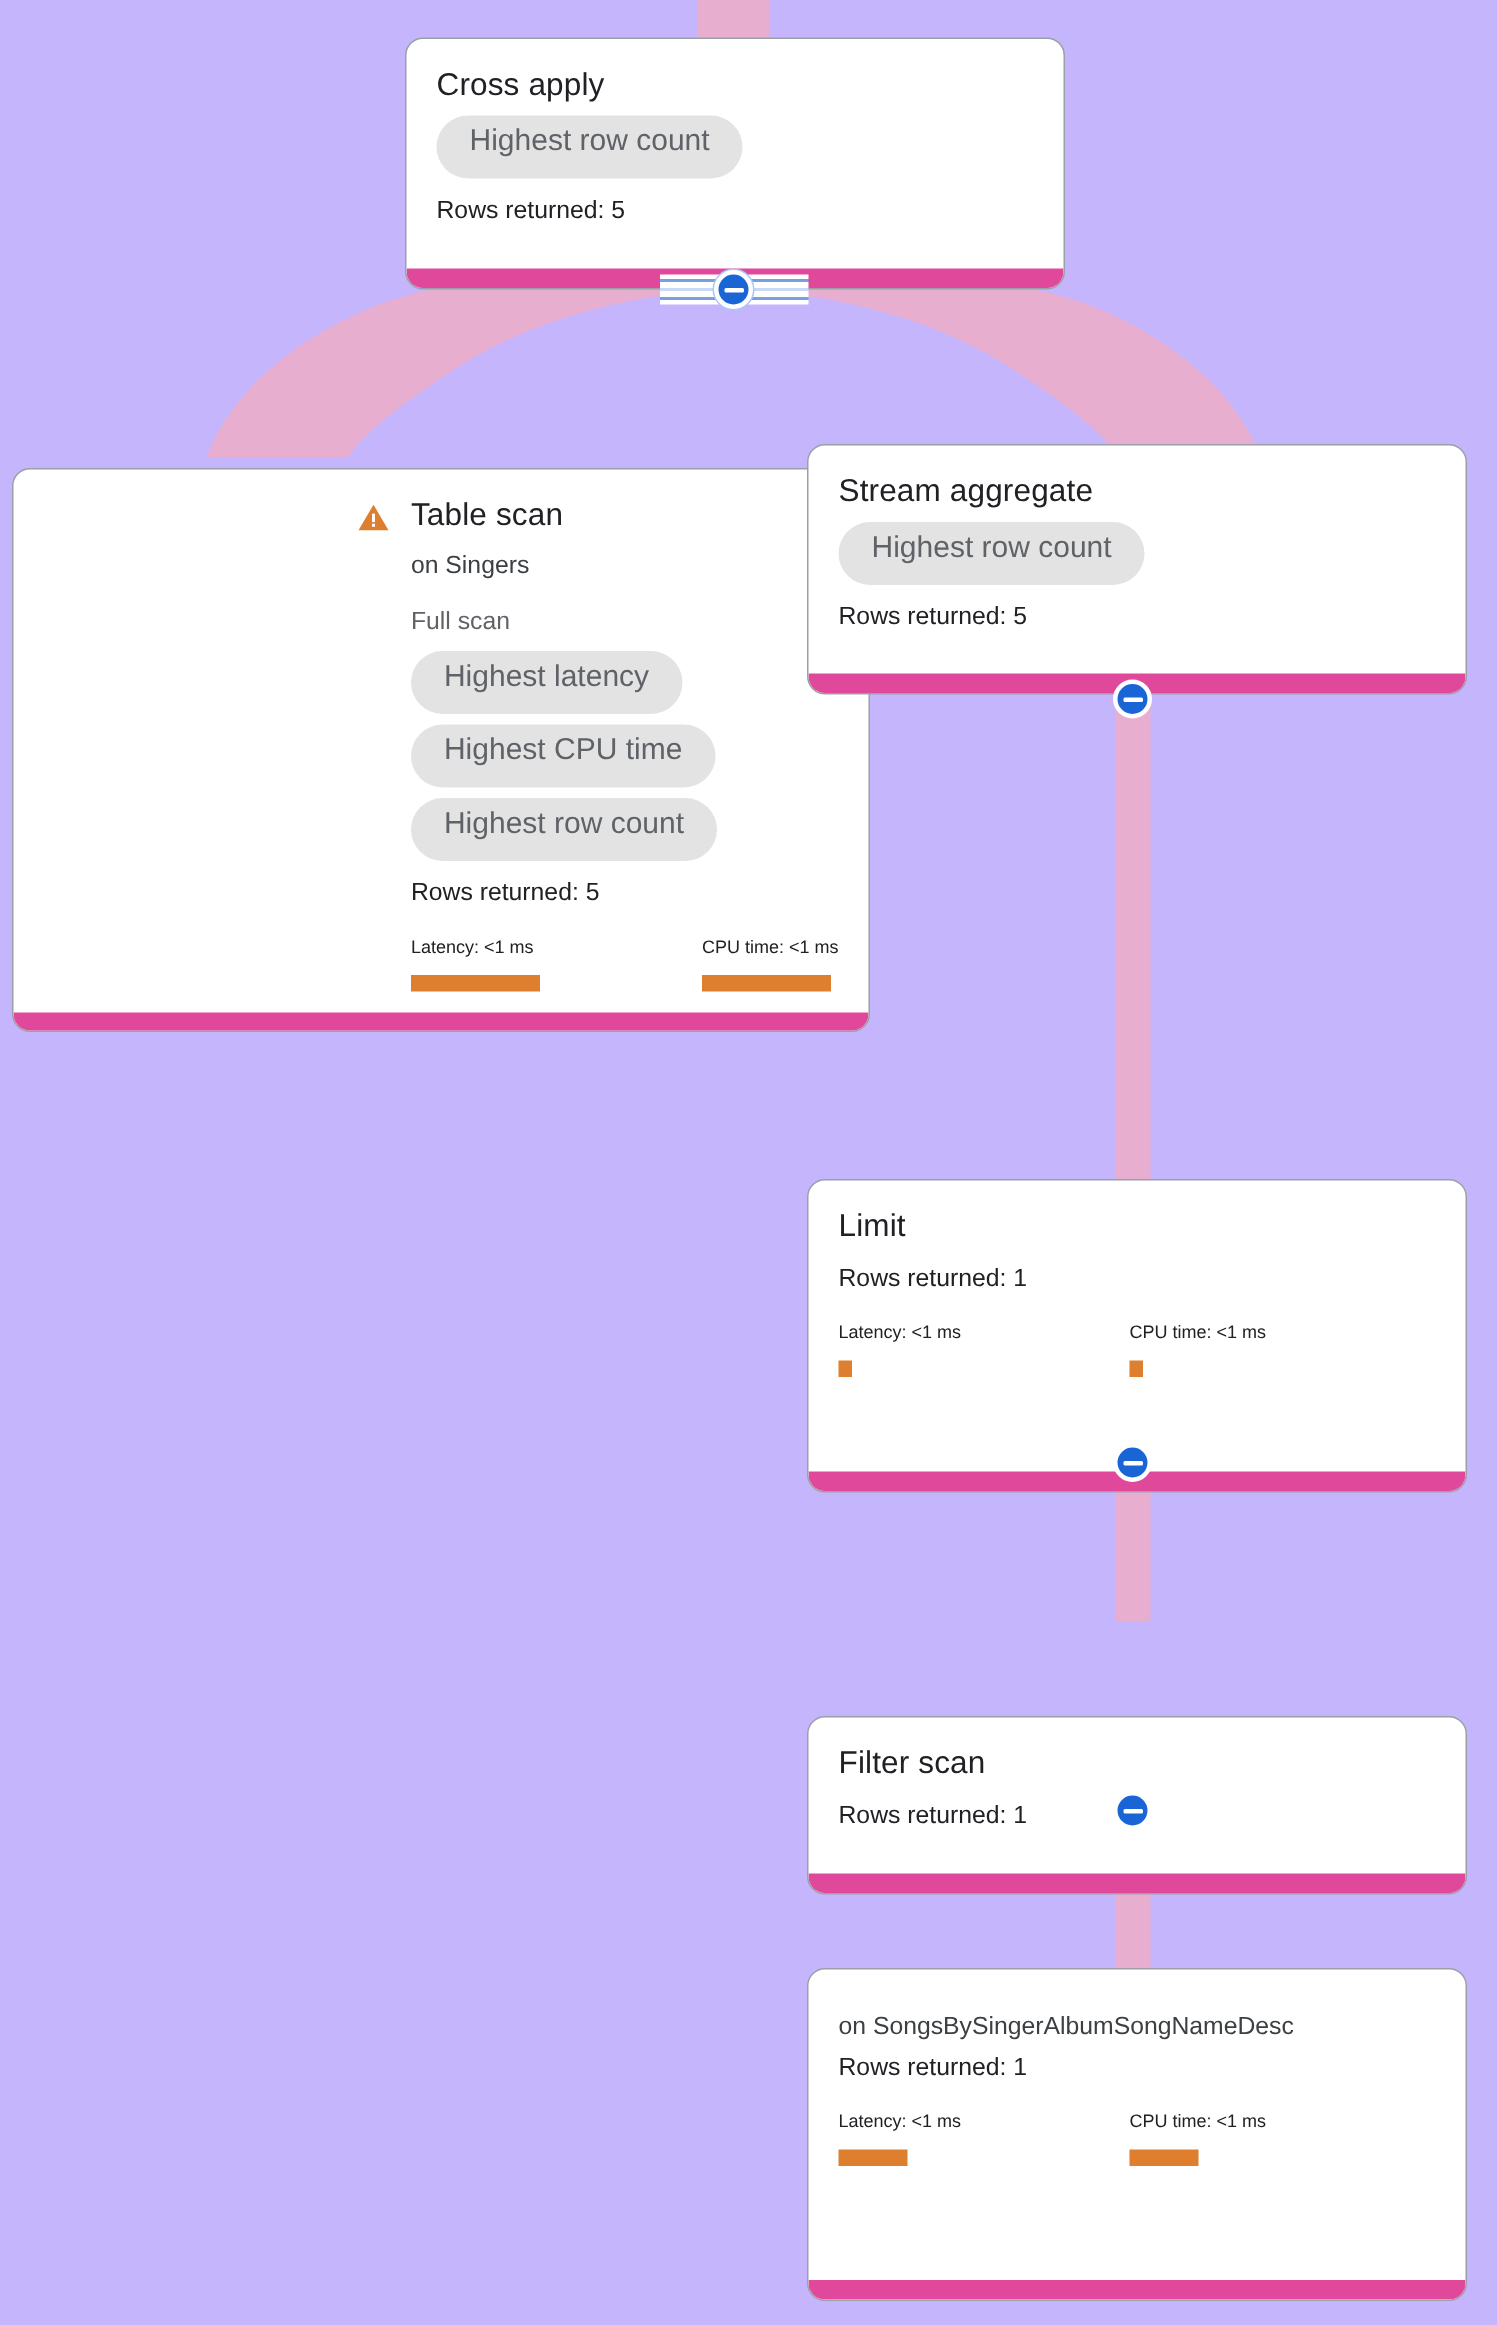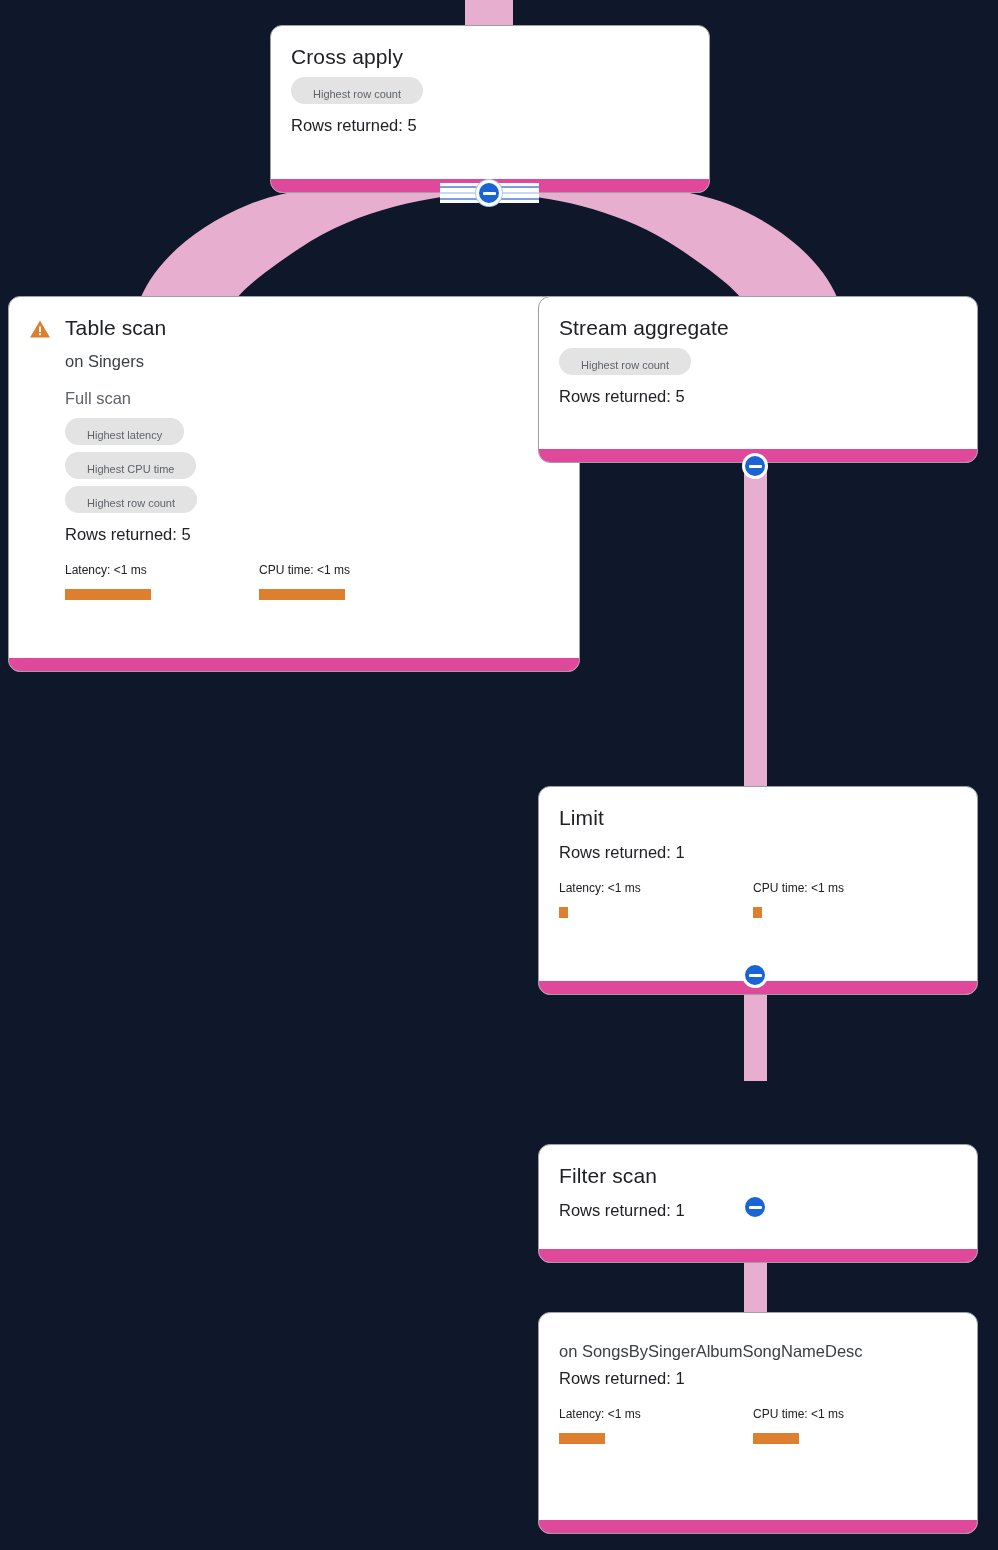--- a/index.html
+++ b/index.html
@@ -11,21 +11,21 @@
   }
   body {
     font-family: "Liberation Sans", sans-serif;
     -webkit-font-smoothing: antialiased;
   }
 
   #plan-canvas {
     position: relative;
     width: 998px;
     height: 1550px;
-    background: #0f172a;
+    background: #c4b5fd;
     overflow: hidden;
   }
 
   
   #edge-layer {
     position: absolute;
     left: 0; top: 0;
     width: 998px;
     height: 1550px;
     z-index: 1;
@@ -92,23 +92,23 @@
     margin-top: 7px;
     display: flex;
     flex-direction: column;
     align-items: flex-start;
     gap: 7px;
   }
   .chip {
     background: #e3e3e3;
     color: #5f6368;
     border-radius: 100px;
-    font-size: 11px;
+    font-size: 20px;
     line-height: 20px;
-    padding: 7px 22px 0 22px;
+    padding: 7px 22px 15px 22px;
     white-space: nowrap;
   }
 
   .rows-line {
     font-size: 16.5px;
     line-height: 24px;
     color: #202124;
     margin-top: 9px;
     white-space: nowrap;
   }
@@ -219,21 +219,21 @@
     <div class="node-accent"></div>
   </div>
 
   <div class="focus-stripes" style="left:440px; top:183px; width:50px;"></div>
   <div class="focus-stripes" style="left:489px; top:183px; width:50px;"></div>
 
   <button class="collapse-btn focused" id="toggle-cross-apply" style="left:476px; top:180px;">
     <span class="minus"></span>
   </button>
 
-  <div class="node" id="node-table-scan" style="left:8px; top:296px; width:572px; height:376px;">
+  <div class="node" id="node-table-scan" style="left:8px; top:312px; width:572px; height:376px;align-items:flex-end;">
     <div class="node-body">
       <div class="node-head">
         <svg class="warn-icon" viewBox="0 0 24 22" aria-hidden="true">
           <path d="M12 1.6 L23 20.4 L1 20.4 Z" fill="#dd7f2e"></path>
           <rect x="10.9" y="8.2" width="2.2" height="6.2" fill="#ffffff"></rect>
           <rect x="10.9" y="15.6" width="2.2" height="2.2" fill="#ffffff"></rect>
         </svg>
         <div class="node-title">Table scan</div>
       </div>
       <div class="node-inner indent">

